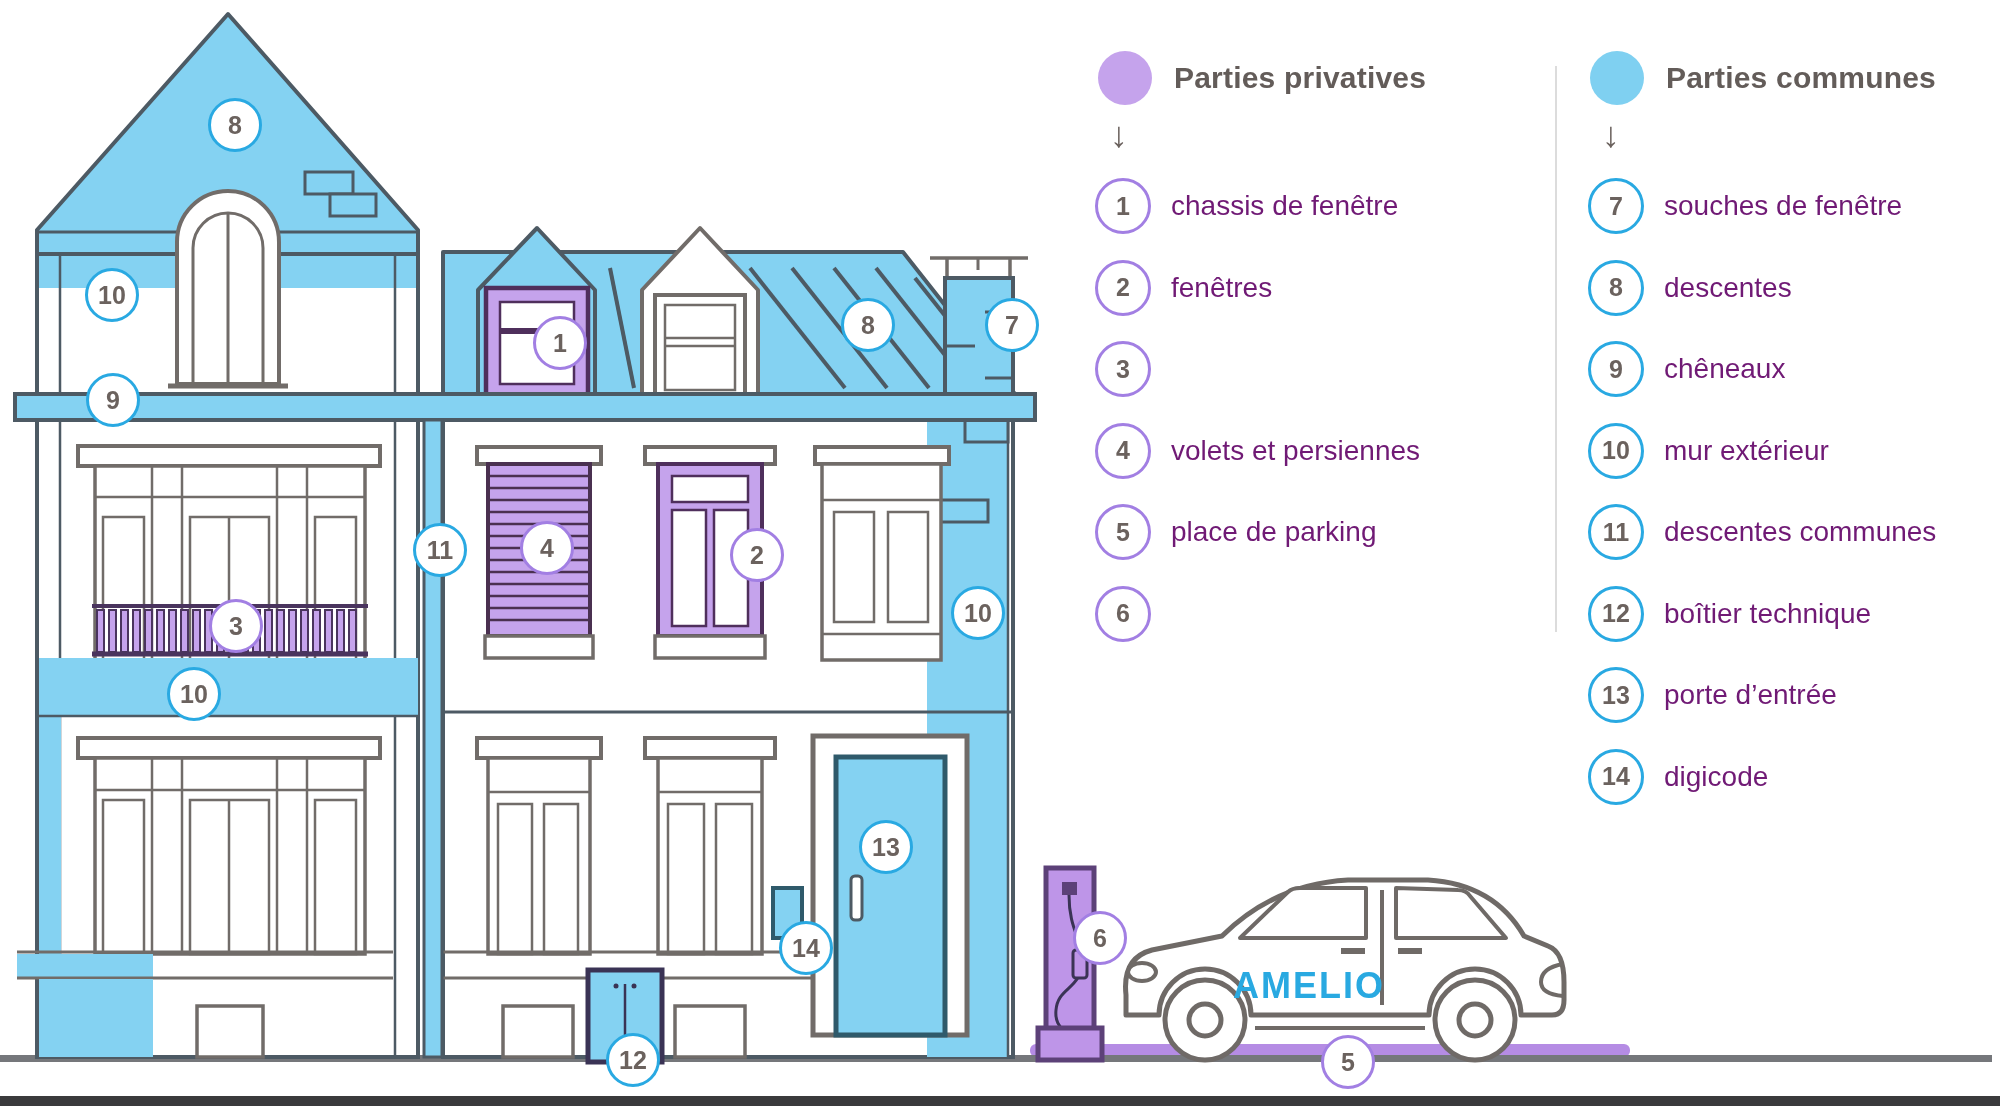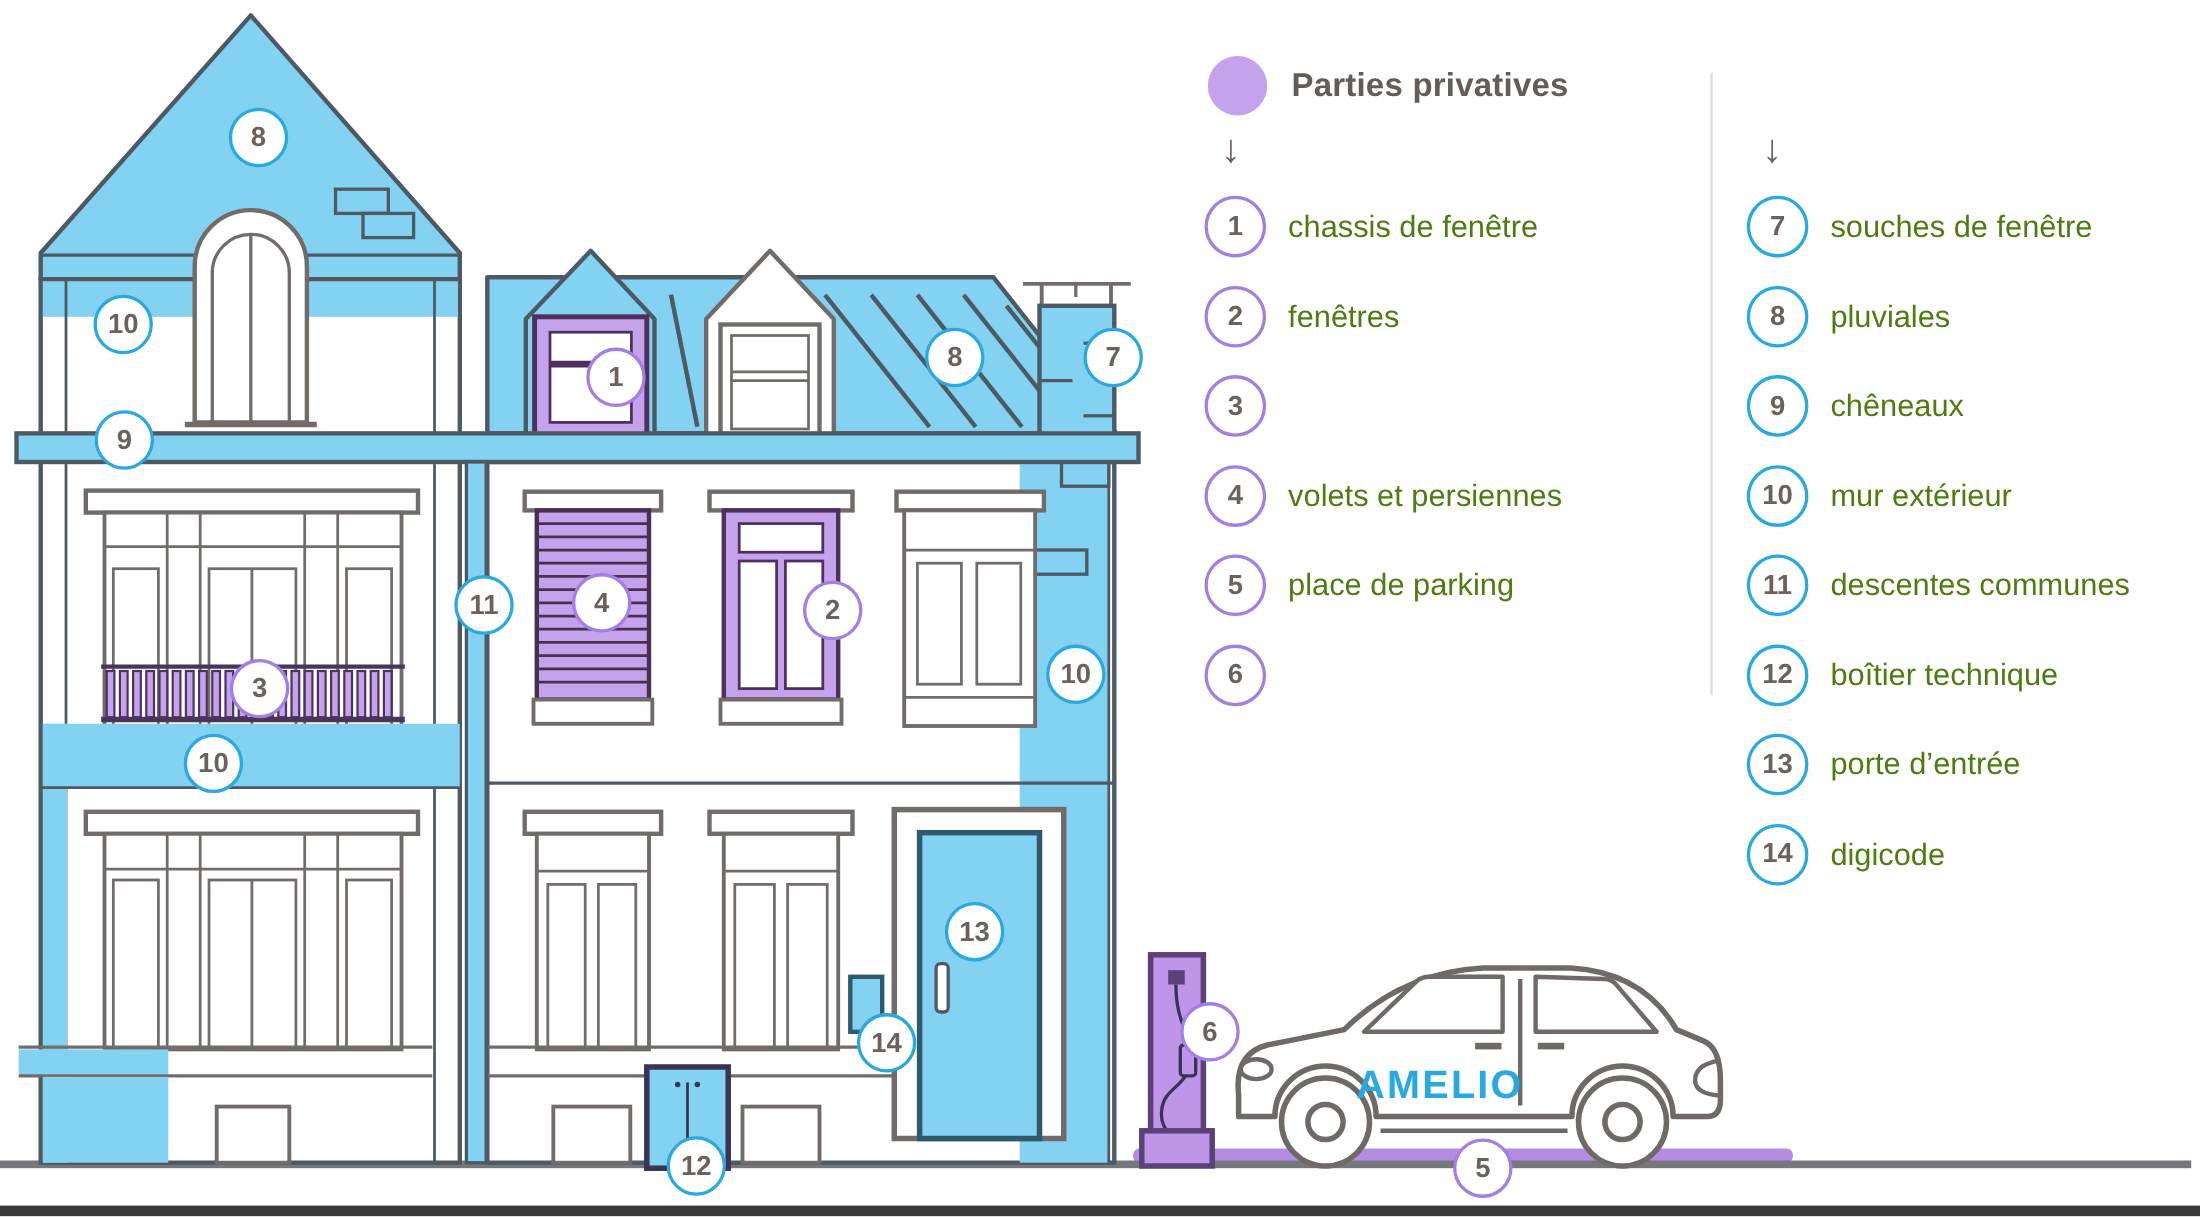--- a/index.html
+++ b/index.html
@@ -21,21 +21,21 @@
   .dot-common{background:#7FD0F1;}
   .legend-title{font-size:30px;font-weight:bold;color:#635C59;letter-spacing:.2px;}
   .arrow{position:absolute;font-size:36px;color:#6B625E;}
   .legend-items{position:absolute;display:flex;flex-direction:column;gap:25.5px;}
   .legend-row{display:flex;align-items:center;gap:20px;height:56px;}
   .lcircle{width:56px;height:56px;border-radius:50%;border:3px solid #29A9E2;box-sizing:border-box;
            display:flex;align-items:center;justify-content:center;font-size:25px;font-weight:bold;
            color:#6B625E;background:#ffffff;flex:0 0 auto;}
   .private-ring{border-color:#A27FE3;}
   .common-ring{border-color:#29A9E2;}
-  .legend-label{font-size:28px;color:#4d7c0f;white-space:nowrap;}
+  .legend-label{font-size:28px;color:#701a75;white-space:nowrap;}
   .divider{position:absolute;width:2px;background:#DCDCDC;}
   .footer-band{position:absolute;left:0;top:1096px;width:2000px;height:10px;background:#3A3A3C;}
 </style>
 </head>
 <body>
 
 <div class="stage">
 
   <svg width="2000" height="1106" viewBox="0 0 2000 1106">
 
@@ -354,29 +354,33 @@
         <span class="lcircle private-ring">5</span>
         <span class="legend-label">place de parking</span>
       </div>
       <div class="legend-row">
         <span class="lcircle private-ring">6</span>
       </div>
   </div>
 
   <div class="divider" style="left:1555px;top:66px;height:566px;"></div>
 
+  <div class="legend-header" style="left:1590px;top:51px;">
+    <span class="dot dot-common"></span>
+    <span class="legend-title">Parties communes</span>
+  </div>
   <div class="arrow" style="left:1602px;top:114px;">↓</div>
   <div class="legend-items" style="left:1588px;top:178px;">
     <div class="legend-row">
         <span class="lcircle common-ring">7</span>
         <span class="legend-label">souches de fenêtre</span>
       </div>
       <div class="legend-row">
         <span class="lcircle common-ring">8</span>
-        <span class="legend-label">pluviales</span>
+        <span class="legend-label">descentes</span>
       </div>
       <div class="legend-row">
         <span class="lcircle common-ring">9</span>
         <span class="legend-label">chêneaux</span>
       </div>
       <div class="legend-row">
         <span class="lcircle common-ring">10</span>
         <span class="legend-label">mur extérieur</span>
       </div>
       <div class="legend-row">

